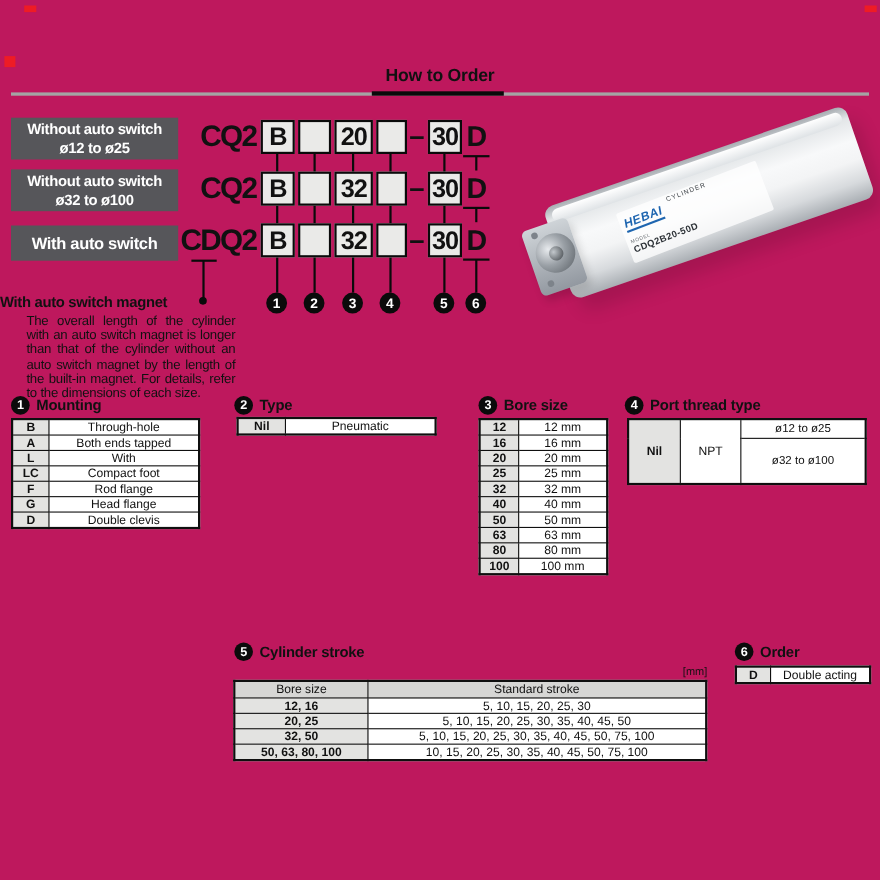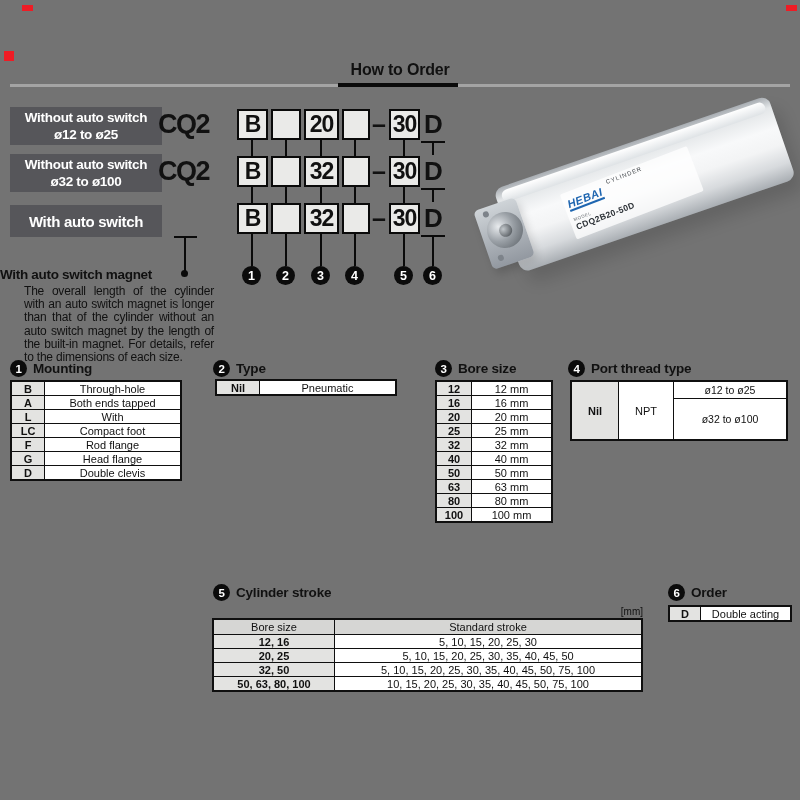--- a/index.html
+++ b/index.html
@@ -1,31 +1,31 @@
 <!DOCTYPE html>
 <html><head>
 <meta charset="utf-8">
 <style>
   html,body{margin:0;padding:0;background:#fff;}
   body{width:800px;height:800px;font-family:"Liberation Sans",sans-serif;color:#111;}
-  .page{position:relative;width:800px;height:800px;background:#737373;overflow:hidden;}
+  .page{position:relative;width:800px;height:800px;background:#be185d;overflow:hidden;}
   .crop-mark{position:absolute;background:#ee1c25;}
   
   .howto{position:absolute;left:300px;top:61px;width:200px;text-align:center;
          font-weight:bold;font-size:16px;letter-spacing:-0.2px;}
   .rule-gray{position:absolute;left:10px;top:84px;width:780px;height:3px;background:#a4a4a4;}
   .rule-black{position:absolute;left:338px;top:83px;width:120px;height:4px;background:#0a0a0a;}
   
   .olabel{position:absolute;left:10px;width:152px;background:#56565a;color:#fff;
           text-align:center;font-weight:bold;display:flex;flex-direction:column;
           justify-content:center;letter-spacing:-0.3px;}
   .olabel .l1{font-size:13.5px;line-height:17px;}
   .olabel .l2{font-size:13.5px;line-height:17px;}
   
-  .oprefix{position:absolute;font-weight:bold;font-size:27px;
+  .oprefix{position:absolute;text-align:right;font-weight:bold;font-size:27px;
            letter-spacing:-1.5px;line-height:31px;}
   .obox{position:absolute;height:31px;background:#eaeae8;border:2px solid #0a0a0a;
         box-sizing:border-box;text-align:center;font-weight:bold;font-size:23px;
         line-height:26px;letter-spacing:-1px;}
   .odash{position:absolute;font-weight:bold;font-size:25px;line-height:31px;text-align:center;}
   .oaction{position:absolute;font-weight:bold;font-size:26px;line-height:31px;text-align:center;letter-spacing:-1px;}
   .vline{position:absolute;width:2px;background:#0a0a0a;}
   .hline{position:absolute;height:2px;background:#0a0a0a;}
   .ncirc{display:inline-flex;align-items:center;justify-content:center;background:#0b0b0b;
          color:#fff;border-radius:50%;font-weight:bold;}
@@ -122,20 +122,21 @@
 
   <div class="oprefix" style="left:158px;top:156px;width:75px;">CQ2</div>
   <div class="obox" style="left:237px;top:156px;width:31px;">B</div>
   <div class="obox" style="left:271px;top:156px;width:30px;"></div>
   <div class="obox" style="left:304px;top:156px;width:35px;">32</div>
   <div class="obox" style="left:342px;top:156px;width:28px;"></div>
   <div class="odash" style="left:370px;top:156px;width:18px;">–</div>
   <div class="obox" style="left:389px;top:156px;width:31px;">30</div>
   <div class="oaction" style="left:420px;top:156px;width:26px;">D</div>
 
+  <div class="oprefix" style="left:150px;top:203px;width:83px;">CDQ2</div>
   <div class="obox" style="left:237px;top:203px;width:31px;">B</div>
   <div class="obox" style="left:271px;top:203px;width:30px;"></div>
   <div class="obox" style="left:304px;top:203px;width:35px;">32</div>
   <div class="obox" style="left:342px;top:203px;width:28px;"></div>
   <div class="odash" style="left:370px;top:203px;width:18px;">–</div>
   <div class="obox" style="left:389px;top:203px;width:31px;">30</div>
   <div class="oaction" style="left:420px;top:203px;width:26px;">D</div>
 
   <div class="ncirc marker" style="left:242px;top:266px;">1</div>
   <div class="ncirc marker" style="left:276px;top:266px;">2</div>

